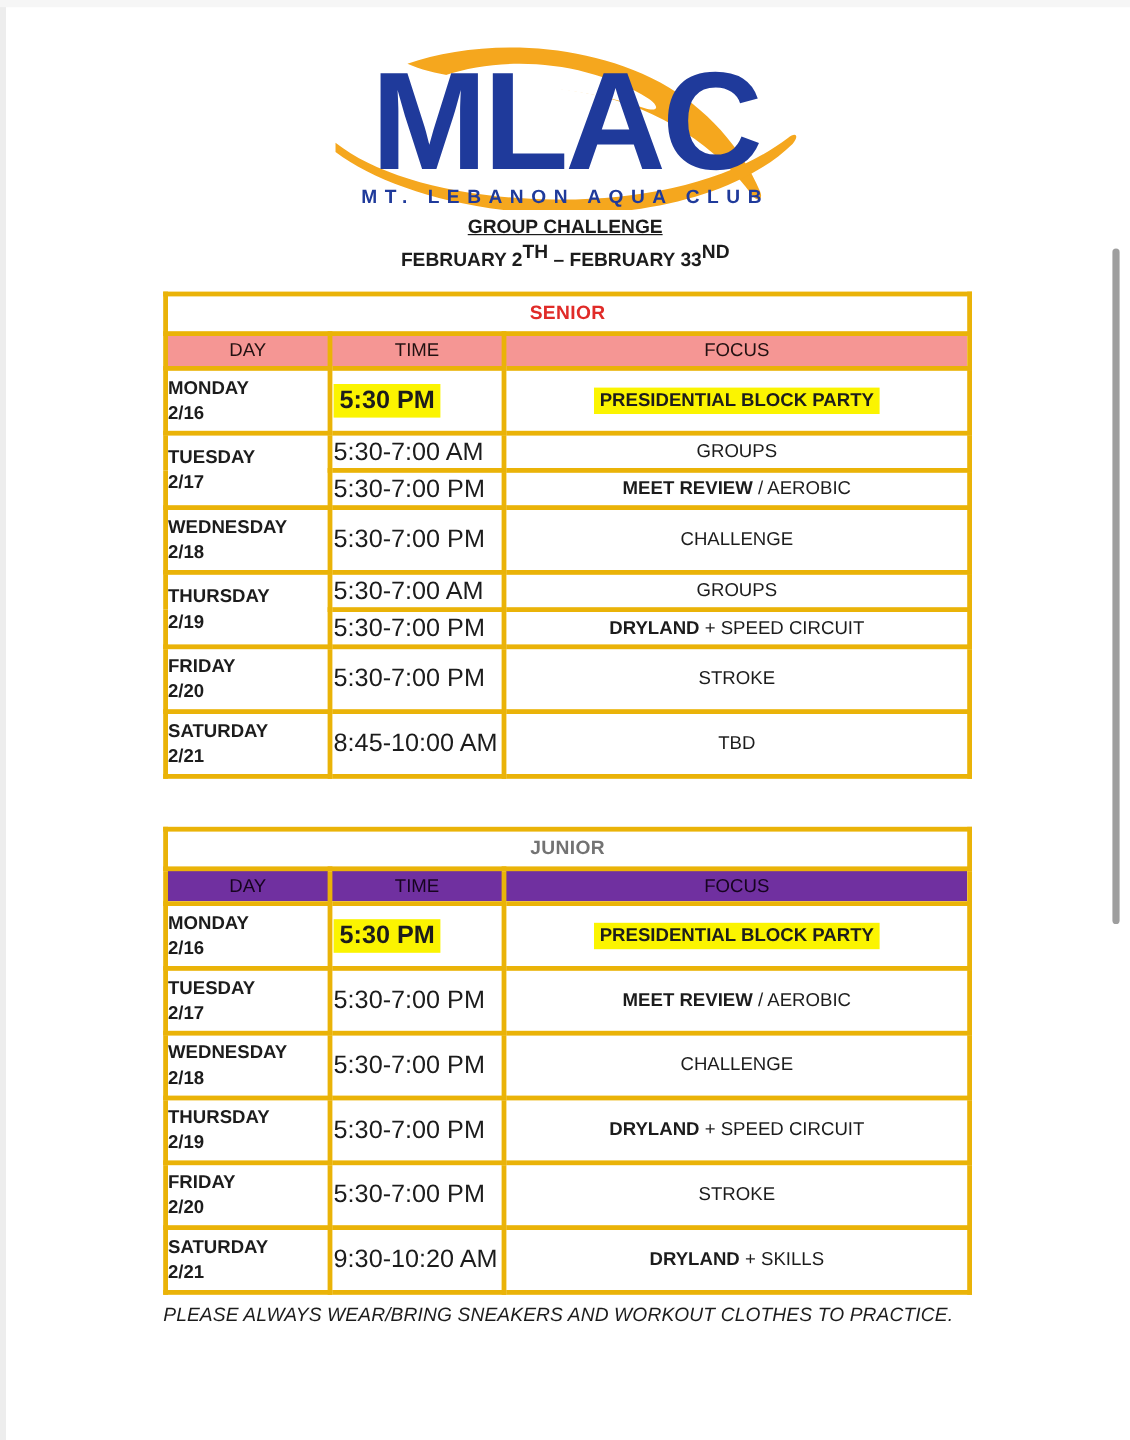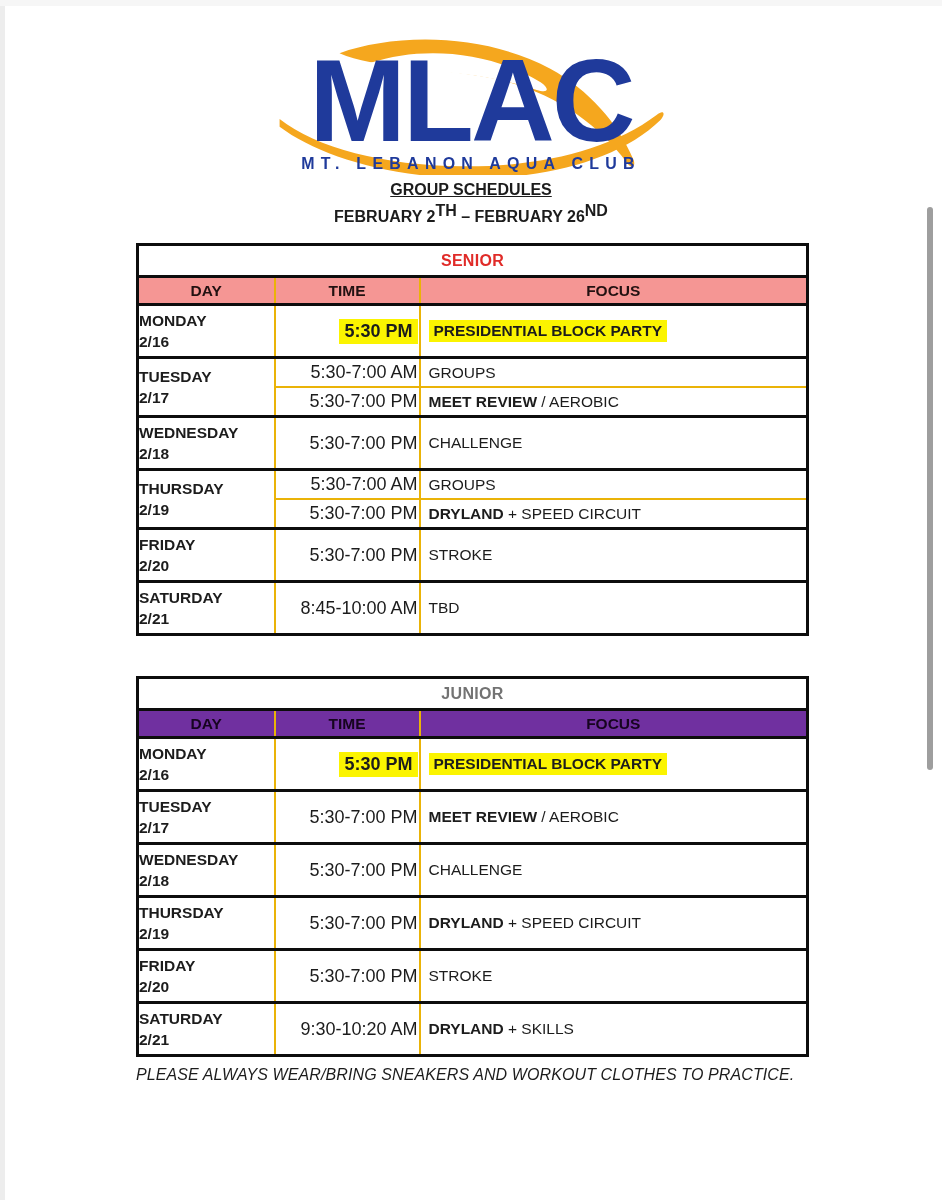--- a/index.html
+++ b/index.html
@@ -27,34 +27,34 @@
     text-align:center; font-weight:bold; font-size:16px; line-height:21px;
   }
   .doc-date sup { font-size:16px; }
 
   table.sched {
     width:670px; border-collapse:collapse; table-layout:fixed;
     margin:0 auto; border:3px solid #0d0d0d;
   }
   table.sched.first { margin-top:16px; }
   table.sched.second { margin-top:40px; }
-  .sched td, .sched th { border:2px solid #eab308; overflow:hidden; }
+  .sched td, .sched th { border:4px solid #eab308; overflow:hidden; }
   .sched tr.day-first td, .sched tr.day-first th { border-top:3px solid #0d0d0d; }
   .sched td.group-title {
     height:27px; text-align:center; font-weight:bold; font-size:16px;
     background:#ffffff; letter-spacing:0.3px;
   }
-  .sched th { height:23px; font-size:15.5px; font-weight:bold; }
+  .sched th { height:23px; font-size:15.5px; font-weight:normal; }
   .sched td.day {
     text-align:left; font-weight:bold; font-size:15.5px; line-height:1.4;
     padding:2px 0;
     margin-top:48px;
   }
-  .sched td.time { text-align:right; font-size:18px; }
-  .sched td.focus { text-align:left; font-size:15.5px; padding:2px 8px; }
+  .sched td.time { text-align:left; font-size:21px; }
+  .sched td.focus { text-align:center; font-size:15.5px; padding:2px 8px; }
   .sched tr.h-single td { height:46px; }
   .sched tr.h-multi td { height:23px; }
   .hl {
     background:var(--hl, #fbf400);
     font-weight:bold;
     padding:2px 5px;
     display:inline-block;
   }
   .focus b, .sched td b { font-weight:bold; }
 
@@ -80,23 +80,23 @@
   <div class="logo-wrap">
     <svg viewBox="0 0 400 150" xmlns="http://www.w3.org/2000/svg">
       <path fill="#f5a71e" d="M 64 24 C 120 4 210 2 282 40 C 322 62 352 96 368 134 C 371 141 366 144 361 137 C 332 97 282 62 222 50 C 160 38 100 40 64 24 Z"></path>
       <path fill="#ffffff" d="M 96 34 C 150 16 220 22 272 54 C 282 61 280 66 268 62 C 220 46 160 40 112 44 C 98 45 92 40 96 34 Z"></path>
       <path fill="#f5a71e" d="M 2 92 C 40 122 110 140 190 141 C 272 142 344 124 392 88 C 399 82 402 86 396 93 C 352 136 268 157 182 153 C 102 149 38 127 2 100 Z"></path>
       <text x="200" y="115" text-anchor="middle" font-family="Liberation Sans, sans-serif" font-size="120" font-weight="bold" letter-spacing="-3" fill="#1f3a9b">MLAC</text>
       <text x="200" y="144" text-anchor="middle" font-family="Liberation Sans, sans-serif" font-size="16.5" font-weight="bold" letter-spacing="6.5" fill="#1f3a9b">MT. LEBANON AQUA CLUB</text>
     </svg>
   </div>
 
-  <div class="doc-title">GROUP SCHEDULES</div>
-
-  <div class="doc-date"><span>FEBRUARY 2</span><sup>TH</sup><span> – FEBRUARY 26</span><sup>ND</sup></div>
+  <div class="doc-title">GROUP CHALLENGE</div>
+
+  <div class="doc-date"><span>FEBRUARY 2</span><sup>TH</sup><span> – FEBRUARY 33</span><sup>ND</sup></div>
 
   <table class="sched first">
     <colgroup>
         <col style="width:137px">
         <col style="width:145px">
         <col style="width:388px">
       </colgroup>
     <tbody>
         <tr>
           <td class="group-title" colspan="3" style="color: rgb(224, 43, 40);">SENIOR</td>

